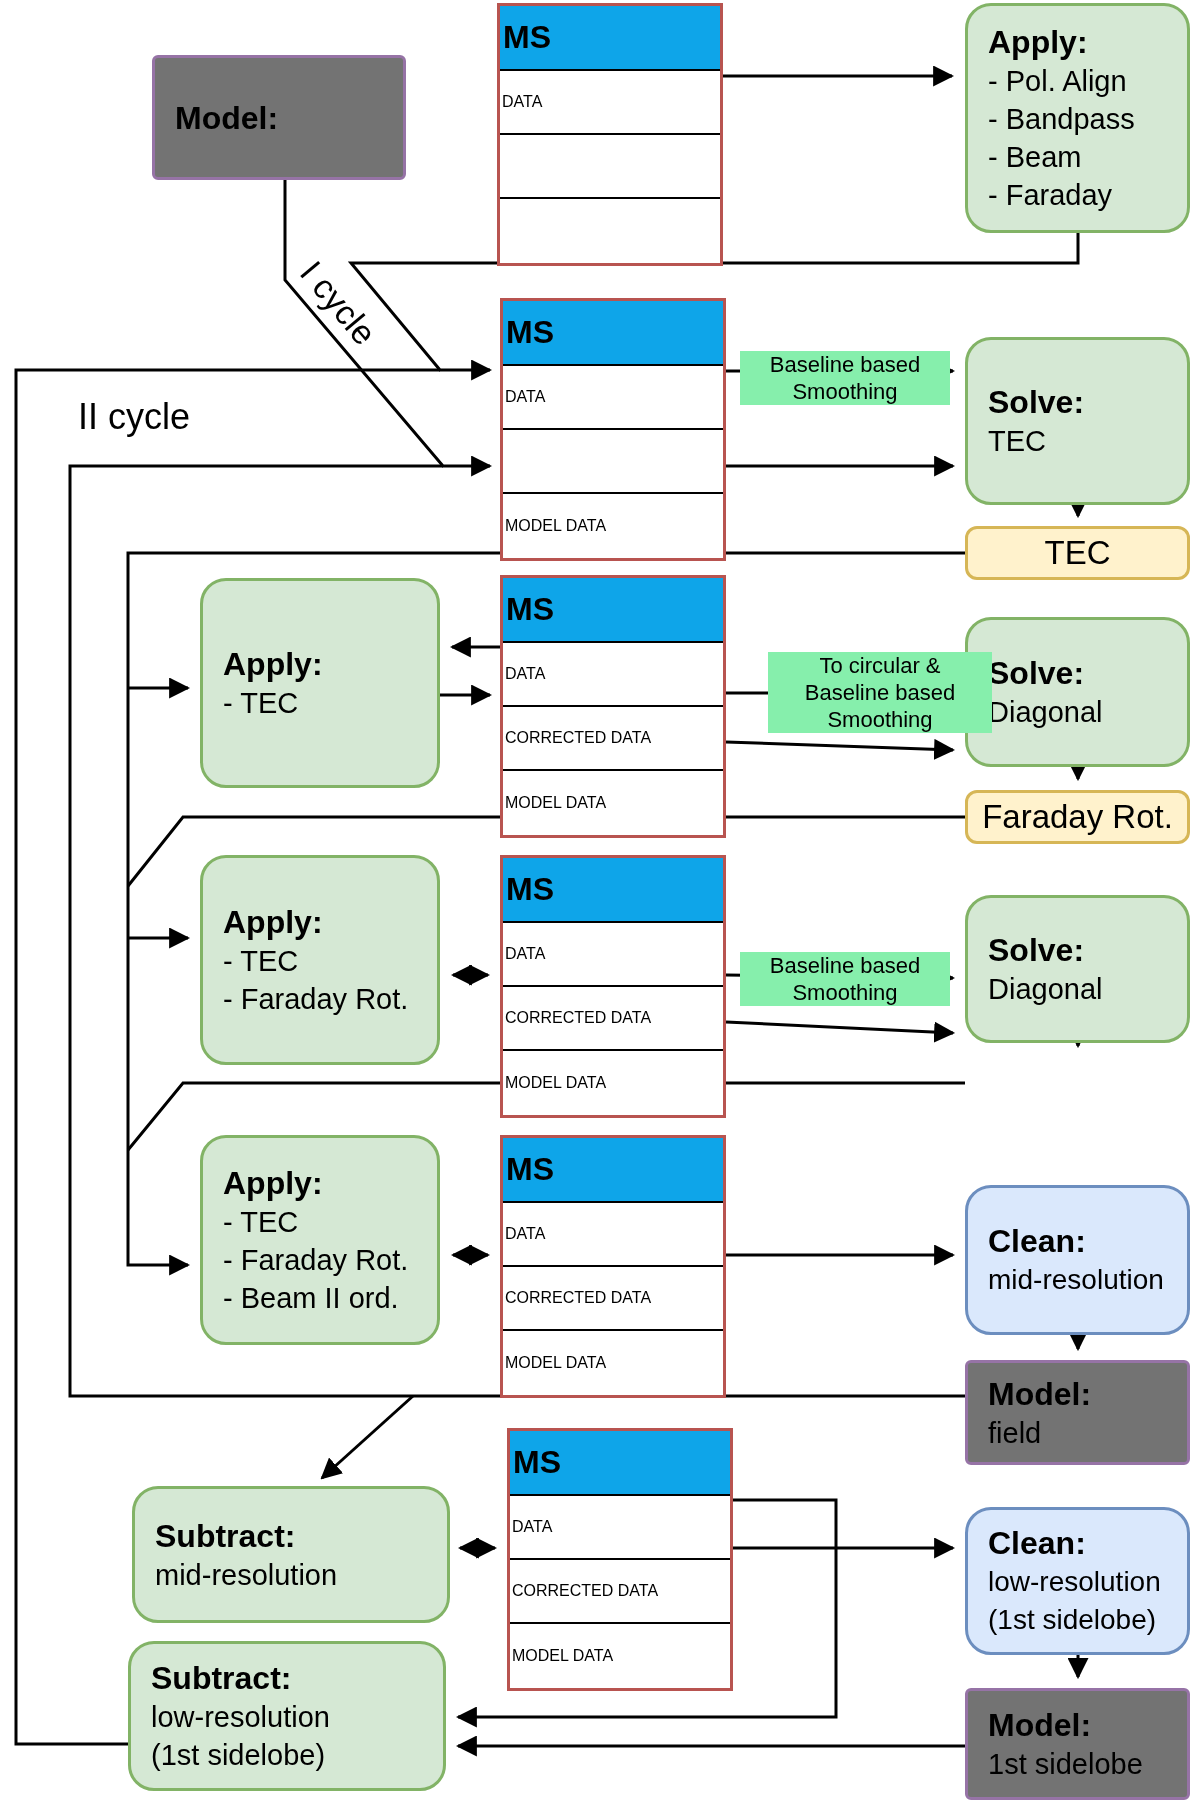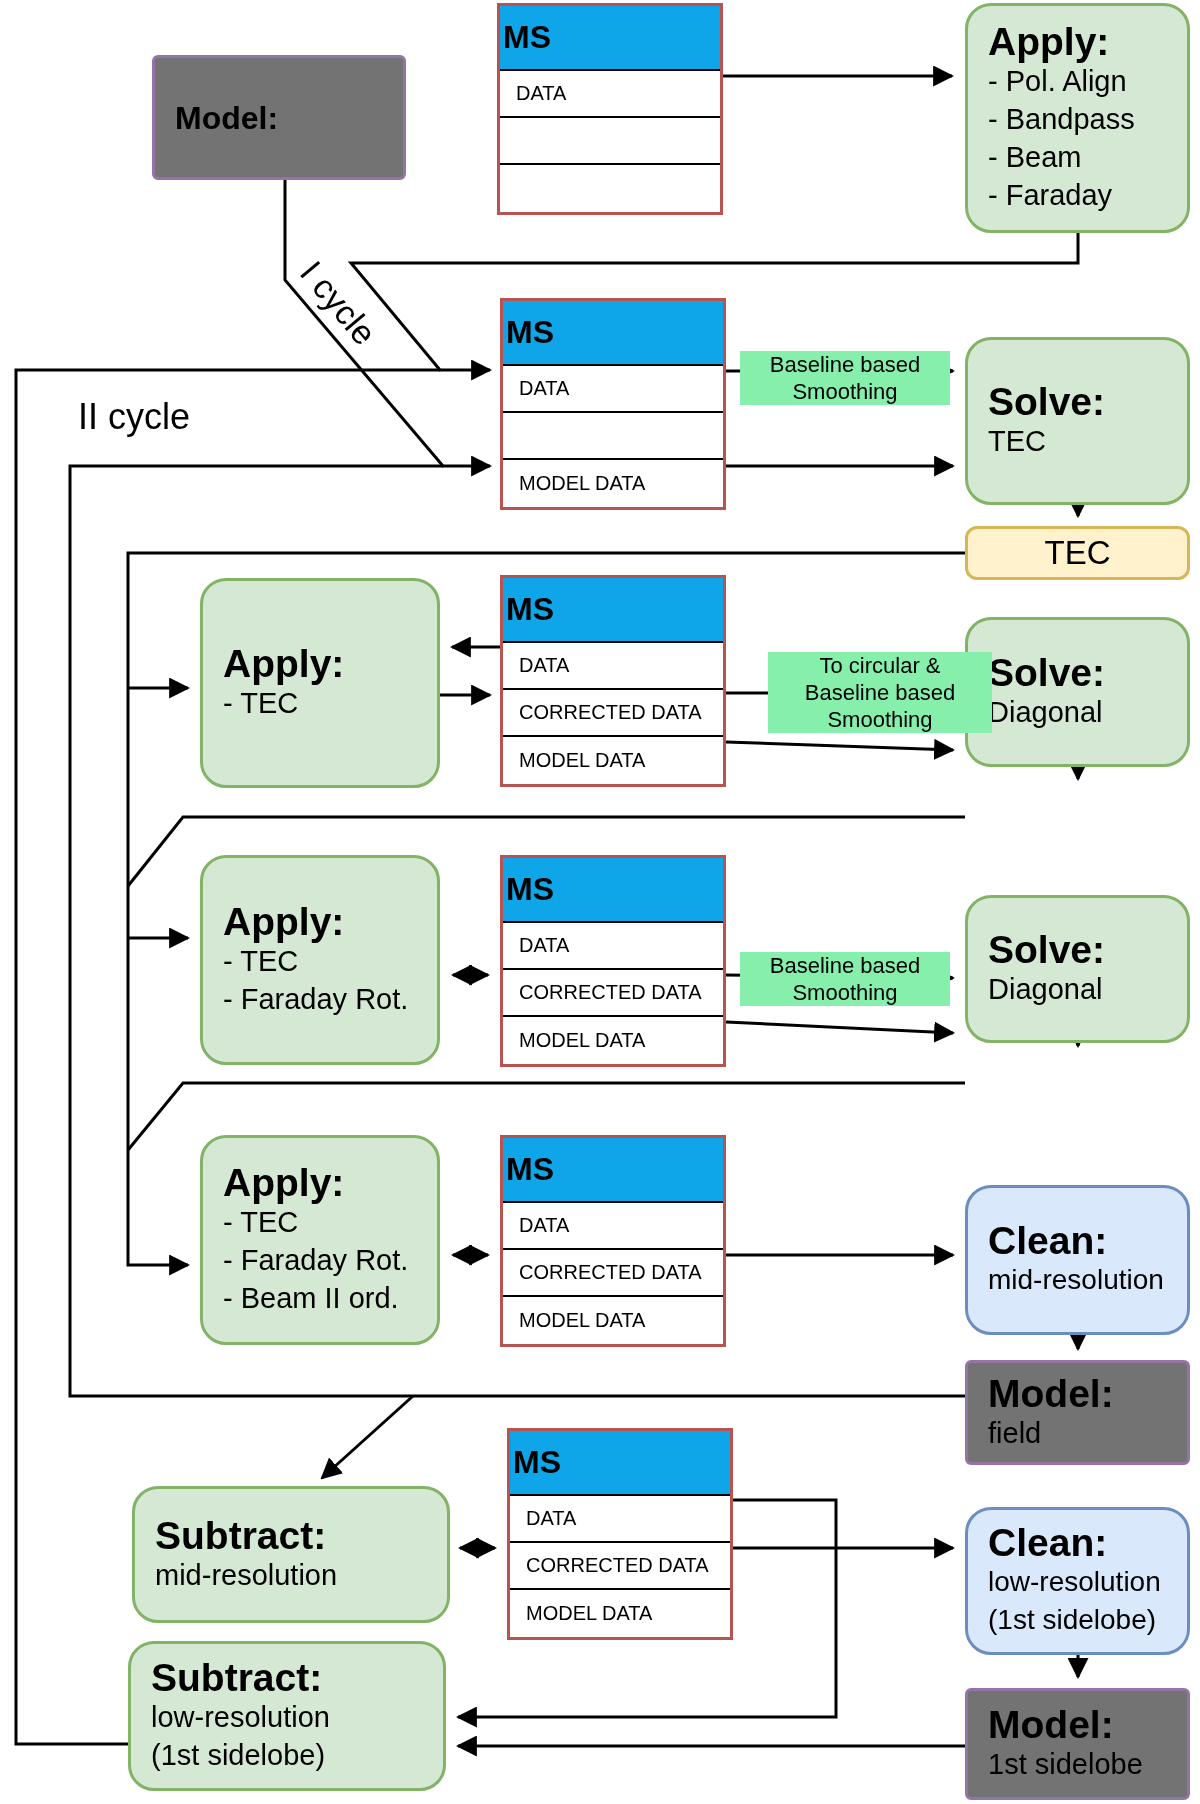--- a/index.html
+++ b/index.html
@@ -6,28 +6,28 @@
   #stage{position:relative;width:1200px;height:1804px;background:#fff;overflow:hidden;
          font-family:"Liberation Sans", sans-serif;color:#000;}
   #wires{position:absolute;left:0;top:0;z-index:1;}
   .node{position:absolute;z-index:2;box-sizing:border-box;display:flex;flex-direction:column;
         justify-content:center;padding-left:20px;}
   .green{background:#d5e8d4;border:3.5px solid #82b366;border-radius:26px;}
   .purple{background:#737373;border:3.5px solid #9673a6;border-radius:6px;}
   .blue{background:#dae8fc;border:3.5px solid #6c8ebf;border-radius:26px;}
   .yellow{background:#fff2cc;border:3.5px solid #d6b656;border-radius:12px;
           justify-content:center;align-items:center;padding-left:0;}
-  .box-title{font-weight:bold;font-size:39px;line-height:40px;}
+  .box-title{font-weight:bold;font-size:32px;line-height:40px;}
   .box-line{font-size:29px;line-height:38px;}
   .badge-text{font-size:33px;}
   .ms{position:absolute;z-index:2;box-sizing:border-box;border:3px solid #b85450;background:#fff;width:226px;}
   .ms-header{height:65px;background:#0ea5e9;border-bottom:2.5px solid #000;display:flex;align-items:center;
              padding-left:3px;font-weight:bold;font-size:32px;box-sizing:border-box;}
-  .ms-row{height:47px;border-bottom:2.5px solid #000;display:flex;align-items:center;padding-left:16px;
-          font-size:20px;box-sizing:border-box;background:#fff;}
+  .ms-row{height:64px;border-bottom:2.5px solid #000;display:flex;align-items:center;padding-left:2px;
+          font-size:16px;box-sizing:border-box;background:#fff;}
   .ms-row:last-child{border-bottom:none;}
   .edge-label{position:absolute;z-index:3;background:#86efac;text-align:center;font-size:22px;line-height:27px;}
   .cycle-label{position:absolute;z-index:3;font-size:36px;}
   .rot{transform:rotate(50deg);transform-origin:center center;}
 </style>
 </head>
 <body>
 
 <div id="stage">
 
@@ -120,20 +120,23 @@
     <div class="ms-row">DATA</div>
     <div class="ms-row">CORRECTED DATA</div>
     <div class="ms-row">MODEL DATA</div>
   </div>
 
   <div class="node green" style="left:965px;top:617px;width:225px;height:150px;">
     <div class="box-title">Solve:</div>
     <div class="box-line">Diagonal</div>
   </div>
 
+  <div class="node yellow" style="left:965px;top:790px;width:225px;height:54px;">
+    <div class="badge-text">Faraday Rot.</div>
+  </div>
 
   <div class="node green" style="left:200px;top:855px;width:240px;height:210px;">
     <div class="box-title">Apply:</div>
     <div class="box-line">- TEC</div>
     <div class="box-line">- Faraday Rot.</div>
   </div>
 
   <div class="ms" style="left:500px;top:855px;">
     <div class="ms-header">MS</div>
     <div class="ms-row">DATA</div>

